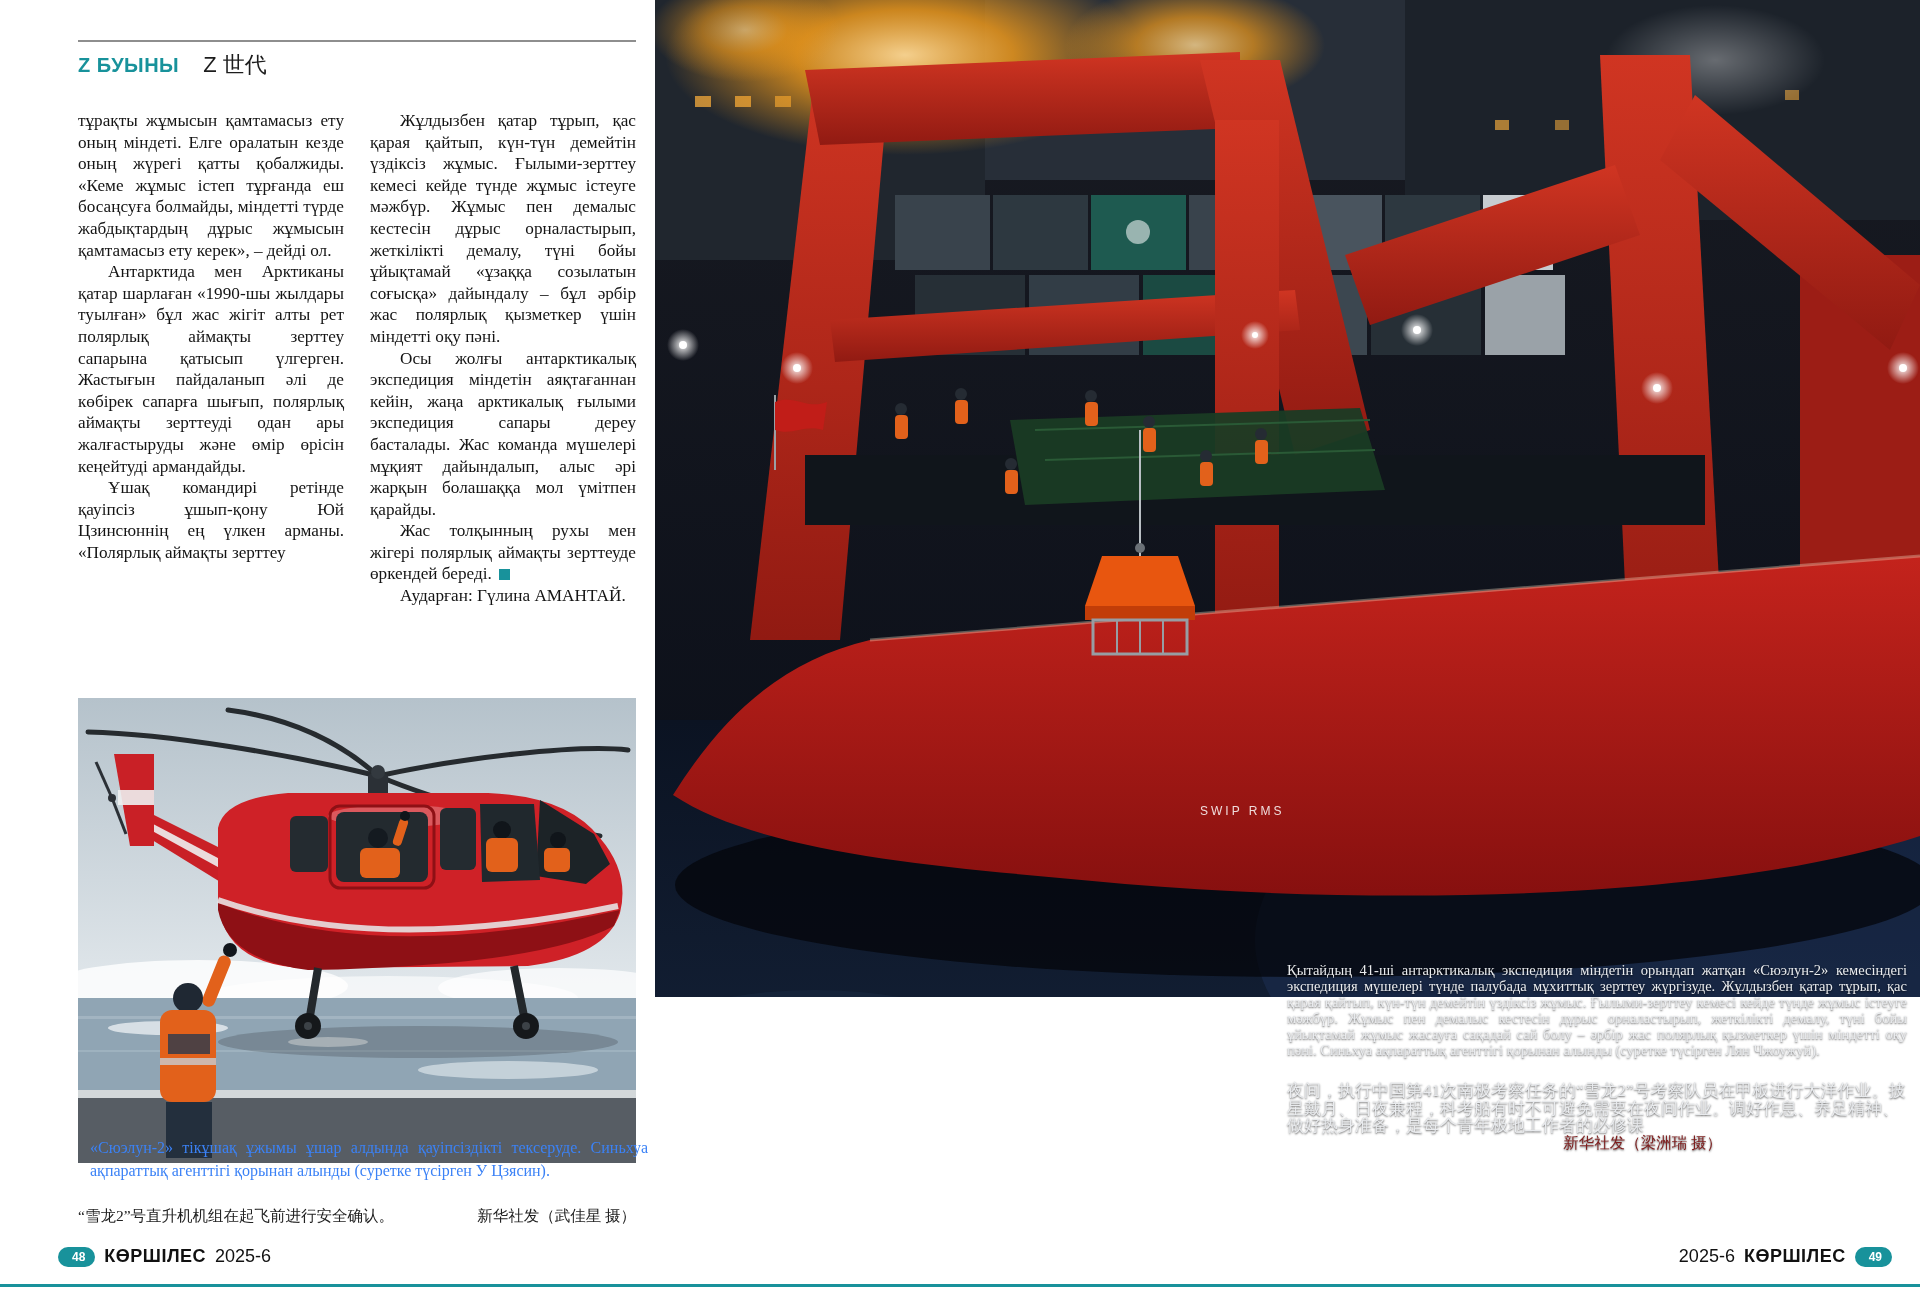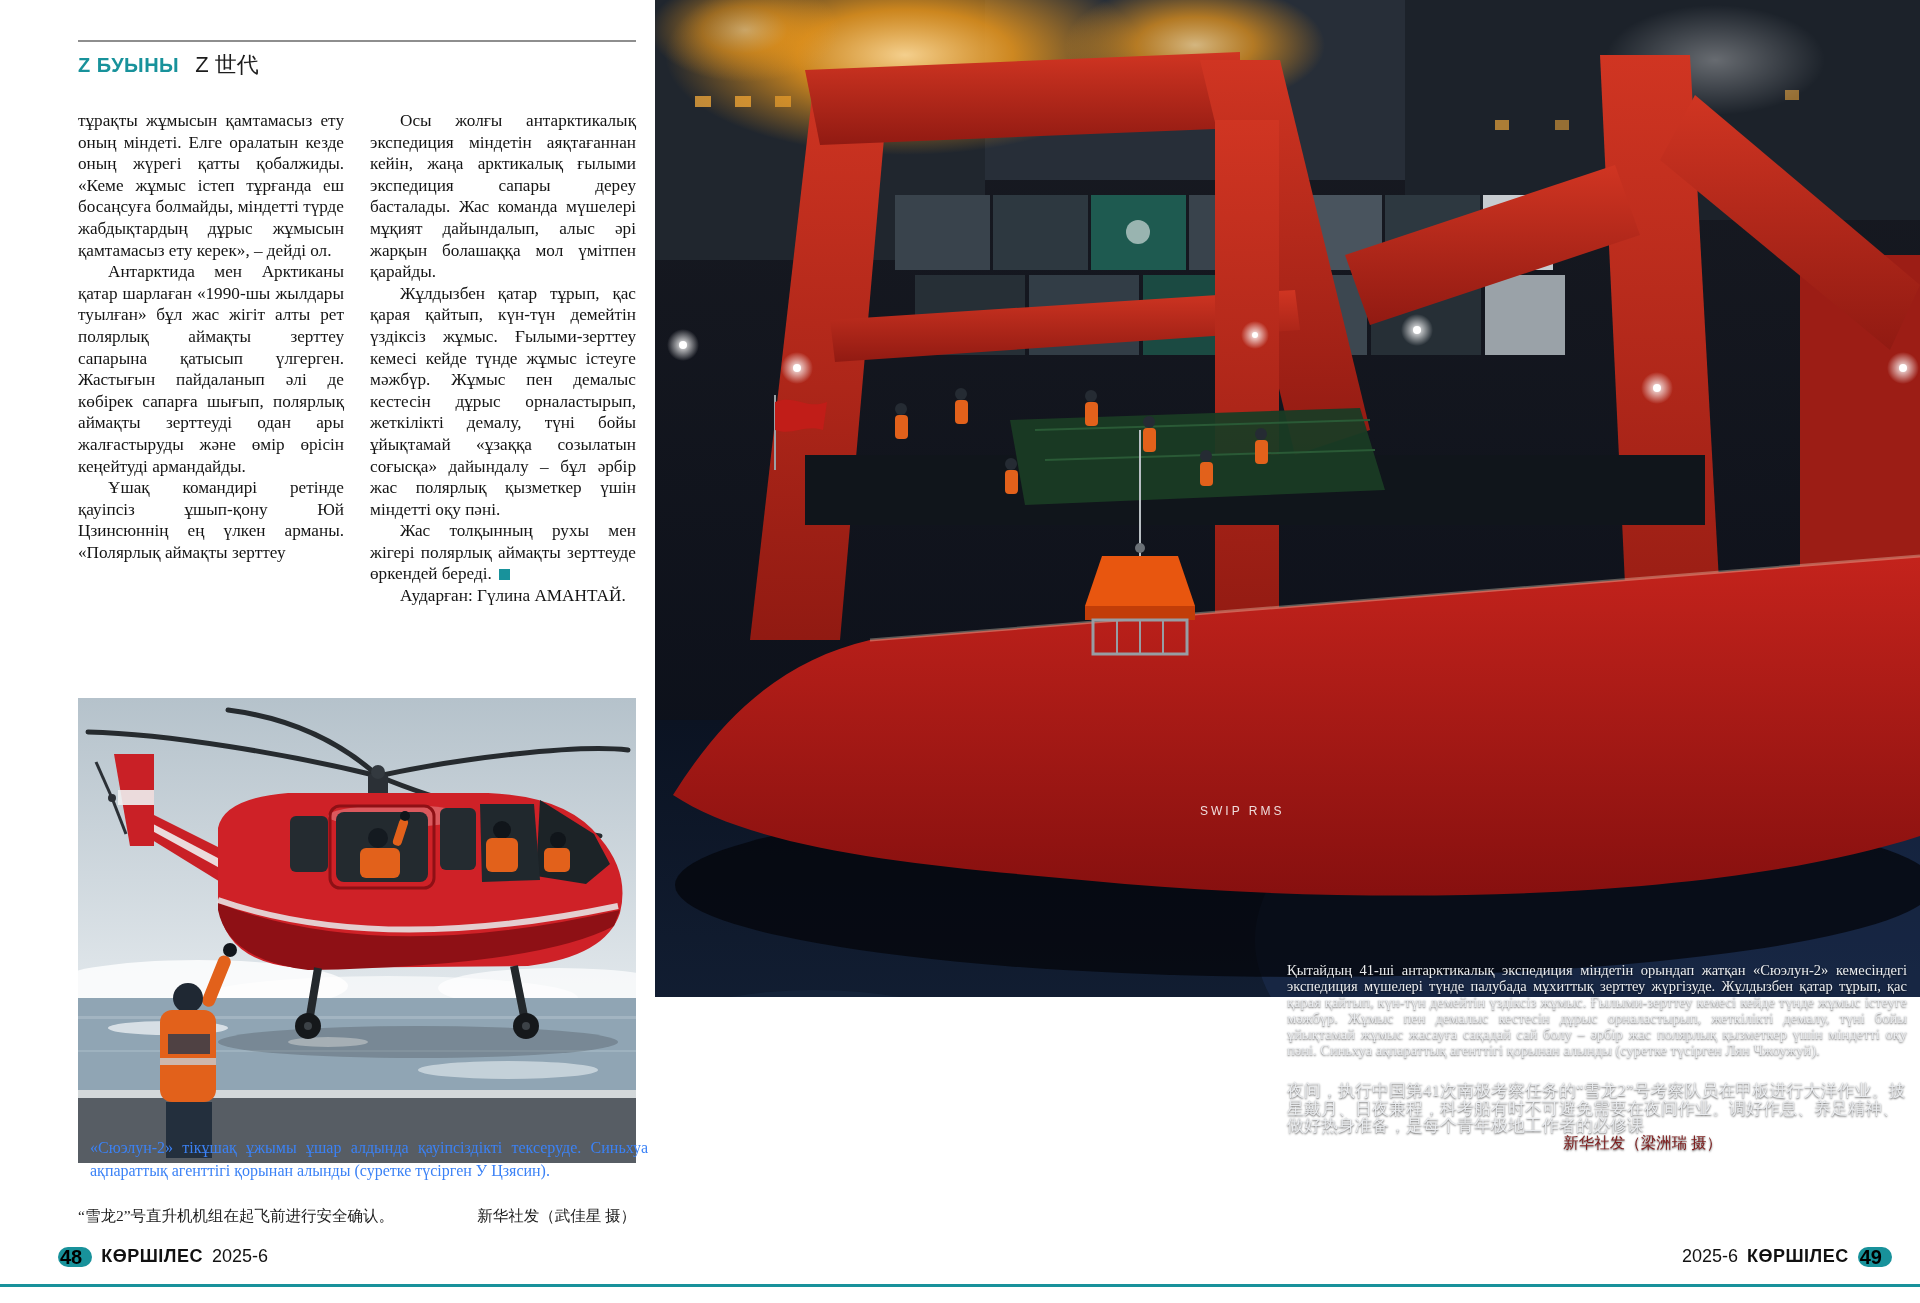--- a/index.html
+++ b/index.html
@@ -11,21 +11,21 @@
 
   
   .top-rule{left:78px;top:40px;width:558px;height:2px;background:#8e8e8e;}
   .header{left:78px;top:50px;white-space:nowrap;}
   .header .title{
     font-family:"Liberation Sans","DejaVu Sans",sans-serif;
     font-size:20px;font-weight:bold;color:#18929B;letter-spacing:.5px;
   }
   .header .subtitle{
     font-family:"Liberation Sans","DejaVu Sans",sans-serif;
-    font-size:22px;color:#1c1c1c;margin-left:16px;
+    font-size:22px;color:#1c1c1c;margin-left:24px;
   }
   .col{width:266px;color:#141414;}
   .col1{left:78px;top:110px;}
   .col2{left:370px;top:110px;}
   .para{
     margin:0;text-align:justify;
     font-size:17.2px;line-height:21.6px;
   }
   .para.indent{text-indent:30px;}
   .endmark{
@@ -41,22 +41,22 @@
     left:78px;top:1206px;width:558px;display:flex;justify-content:space-between;
     font-size:15.5px;color:#222;
   }
   .footer{
     top:1246px;display:flex;align-items:center;gap:9px;
     font-family:"Liberation Sans","DejaVu Sans",sans-serif;font-size:18px;color:#111;
   }
   .footer-left{left:58px;}
   .footer-right{right:28px;}
   .page-badge{
-    background:#18929B;color:#000000;font-weight:bold;font-size:20px;
-    border-radius:11px;padding:3px 10px 2px 2px;line-height:15px;
+    background:#18929B;color:#ffffff;font-weight:bold;font-size:12px;
+    border-radius:11px;padding:3px 10px 2px 14px;line-height:15px;
   }
   .mag-name{font-weight:bold;letter-spacing:.5px;}
   .bottom-rule{left:0;top:1284px;width:1920px;height:3px;background:#18929B;}
 
   
   .ship-photo{left:655px;top:0;width:1265px;height:997px;overflow:hidden;background:#0c101a;}
   .ship-caption-kk{
     left:1287px;top:962px;width:620px;color:#e9ebee;
     font-size:14.5px;line-height:16.1px;text-align:justify;
     text-shadow:0 1px 2px rgba(0,0,0,.65);
@@ -82,22 +82,22 @@
   <span class="title">Z БУЫНЫ</span><span class="subtitle">Z 世代</span>
 </div>
 
 <div class="abs col col1">
   <p class="para">тұрақты жұмысын қамтамасыз ету оның міндеті. Елге оралатын кезде оның жүрегі қатты қобалжиды. «Кеме жұмыс істеп тұрғанда еш босаңсуға болмайды, міндетті түрде жабдықтардың дұрыс жұмысын қамтамасыз ету керек», – дейді ол.</p>
   <p class="para indent">Антарктида мен Арктиканы қатар шарлаған «1990-шы жылдары туылған» бұл жас жігіт алты рет полярлық аймақты зерттеу сапарына қатысып үлгерген. Жастығын пайдаланып әлі де көбірек сапарға шығып, полярлық аймақты зерттеуді одан ары жалғастыруды және өмір өрісін кеңейтуді армандайды.</p>
   <p class="para indent">Ұшақ командирі ретінде қауіпсіз ұшып-қону Юй Цзинсюннің ең үлкен арманы. «Полярлық аймақты зерттеу</p>
 </div>
 
 <div class="abs col col2">
+  <p class="para indent">Жұлдызбен қатар тұрып, қас қарая қайтып, күн-түн демейтін үздіксіз жұмыс. Ғылыми-зерттеу кемесі кейде түнде жұмыс істеуге мәжбүр. Жұмыс пен демалыс кестесін дұрыс орналастырып, жеткілікті демалу, түні бойы ұйықтамай «ұзаққа созылатын соғысқа» дайындалу – бұл әрбір жас полярлық қызметкер үшін міндетті оқу пәні.</p>
   <p class="para indent">Осы жолғы антарктикалық экспедиция міндетін аяқтағаннан кейін, жаңа арктикалық ғылыми экспедиция сапары дереу басталады. Жас команда мүшелері мұқият дайындалып, алыс әрі жарқын болашаққа мол үмітпен қарайды.</p>
-  <p class="para indent">Жұлдызбен қатар тұрып, қас қарая қайтып, күн-түн демейтін үздіксіз жұмыс. Ғылыми-зерттеу кемесі кейде түнде жұмыс істеуге мәжбүр. Жұмыс пен демалыс кестесін дұрыс орналастырып, жеткілікті демалу, түні бойы ұйықтамай «ұзаққа созылатын соғысқа» дайындалу – бұл әрбір жас полярлық қызметкер үшін міндетті оқу пәні.</p>
   <p class="para indent"><span>Жас толқынның рухы мен жігері полярлық аймақты зерттеуде өркендей береді.</span><span class="endmark"></span></p>
   <p class="para indent">Аударған: Гүлина АМАНТАЙ.</p>
 </div>
 
 <div class="abs heli-photo">
   <svg width="558" height="465" viewBox="0 0 558 465">
     <defs>
       <linearGradient id="sky" x1="0" y1="0" x2="0" y2="1">
         <stop offset="0" stop-color="#b5c2cb"></stop>
           <stop offset="0.65" stop-color="#e2e8ec"></stop>

